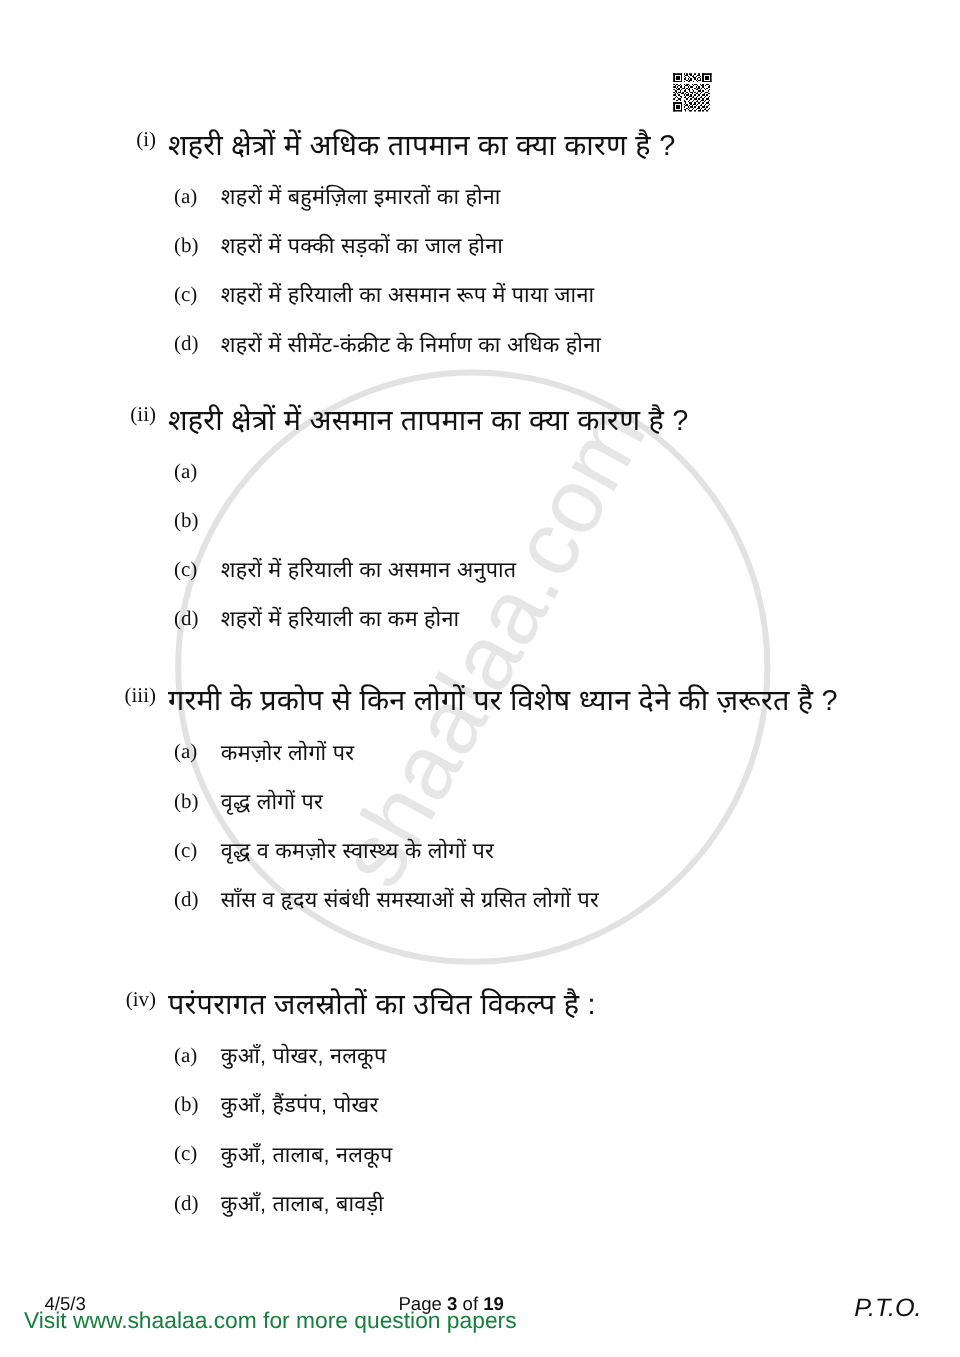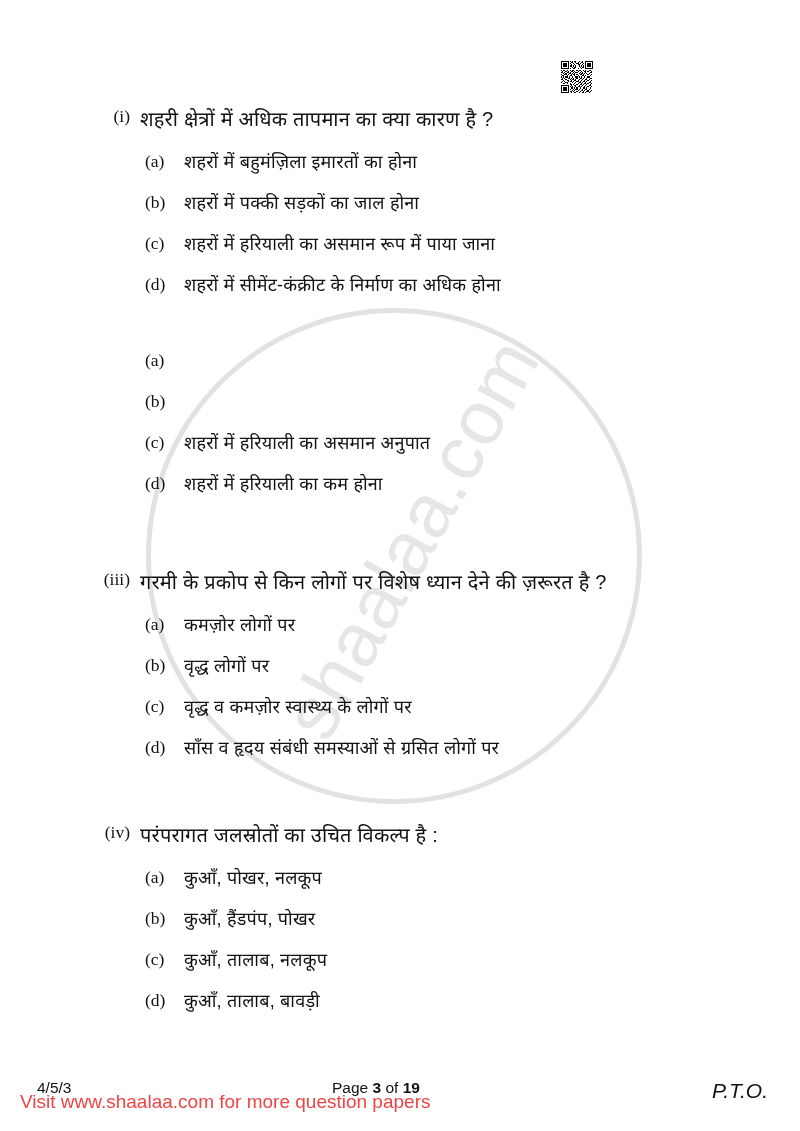--- a/index.html
+++ b/index.html
@@ -89,21 +89,21 @@
   .q-num {
     position: absolute;
     left: 58px;
     width: 72px;
     text-align: right;
     font-size: 17.5px;
     font-family: "Liberation Serif", "DejaVu Serif", serif;
   }
   .q-text {
     margin-left: 140px;
-    font-size: 20px;
+    font-size: 24px;
     line-height: 1.35;
     font-family: "Liberation Sans", "DejaVu Sans", sans-serif;
     letter-spacing: 0.2px;
   }
 
   .opt {
     position: relative;
     height: 41px;
   }
   .opt-label {
@@ -157,21 +157,21 @@
     top: 0;
     font-size: 21px;
     font-style: italic;
   }
   .site-banner {
     position: absolute;
     left: 20px;
     top: 1091px;
     font-family: "Liberation Sans", "DejaVu Sans", sans-serif;
     font-size: 19px;
-    color: #ef4444;
+    color: #15803d;
     z-index: 2;
   }
 </style>
 </head>
 <body>
 
 <div class="page">
 
   <div class="watermark-layer">
     <div class="wm-circle"></div>
@@ -430,20 +430,24 @@
         <span class="opt-label">(c)</span>
         <span class="opt-text">शहरों में हरियाली का असमान रूप में पाया जाना</span>
       </div>
       <div class="opt">
         <span class="opt-label">(d)</span>
         <span class="opt-text">शहरों में सीमेंट-कंक्रीट के निर्माण का अधिक होना</span>
       </div>
     </div>
 
     <div class="qblock" style="top:335px;">
+      <div class="qrow">
+        <span class="q-num">(ii)</span>
+        <span class="q-text">शहरी क्षेत्रों में असमान तापमान का क्या कारण है ?</span>
+      </div>
       <div class="opt" style="margin-top:14px;">
         <span class="opt-label">(a)</span>
       </div>
       <div class="opt">
         <span class="opt-label">(b)</span>
       </div>
       <div class="opt">
         <span class="opt-label">(c)</span>
         <span class="opt-text">शहरों में हरियाली का असमान अनुपात</span>
       </div>

